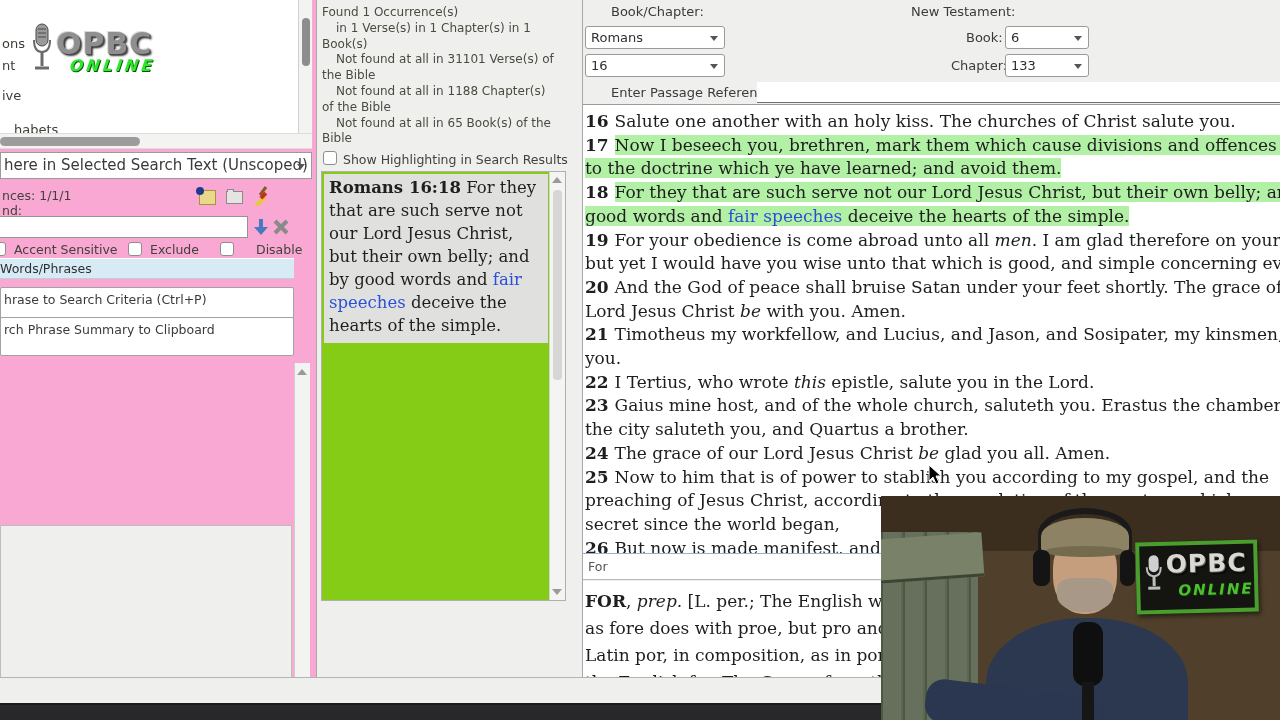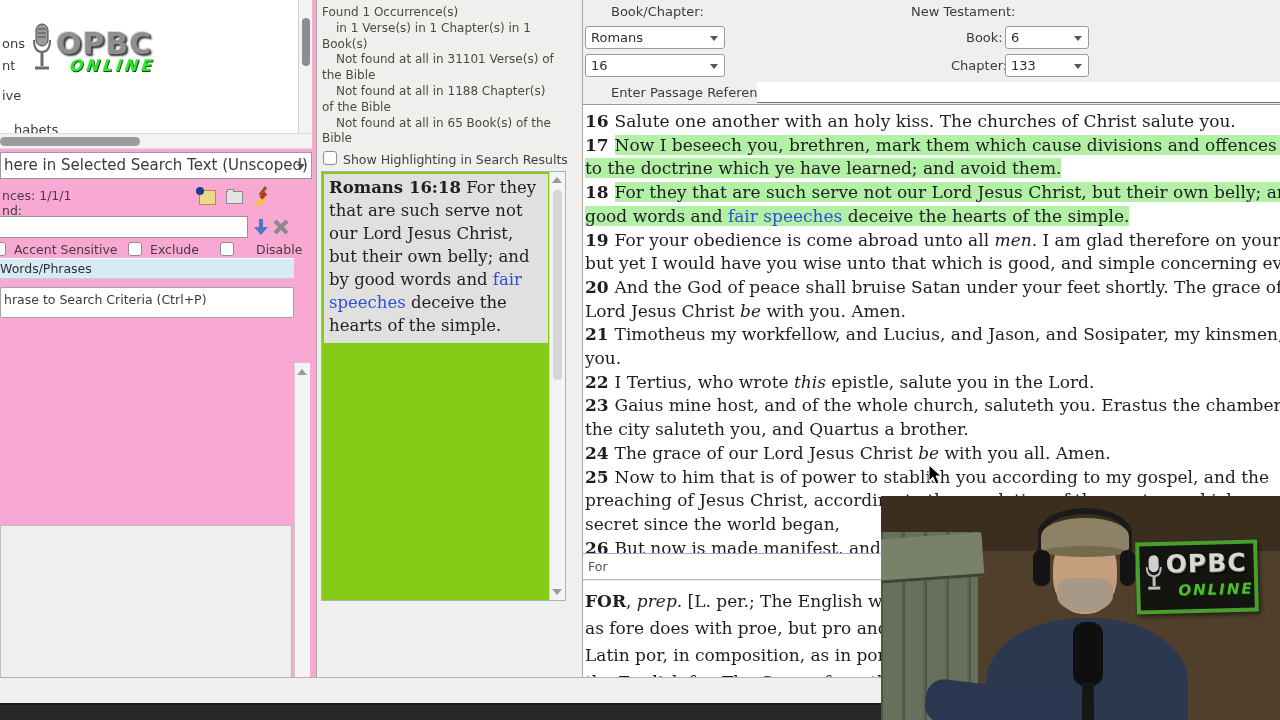--- a/index.html
+++ b/index.html
@@ -28,21 +28,21 @@
   .scope { left:0; top:152px; width:312px; height:27px; background:#fff; border:1px solid #9a9a9a; font-size:15px; color:#3a3a3a;
     line-height:25px; padding-left:3px; }
   .combo-arrow { position:absolute; right:6px; top:50%; margin-top:-2px; width:0; height:0;
     border-left:4px solid transparent; border-right:4px solid transparent; border-top:5px solid #555; }
   .spanel { left:0; top:180px; width:317px; height:497px; }
   .small-ui { font-size:12.5px; color:#42423a; }
   .find-input { left:-2px; top:216px; width:250px; height:22px; background:#fff; border:1px solid #949494; }
   .cb { width:14px; height:14px; background:#fff; border:1px solid #8e8e8e; border-radius:3px; position:absolute; }
   .sel-row { left:0; top:258px; width:294px; height:21px; background:#d7ebf6; border-top:1px solid #fff; border-bottom:1px solid #c2cdd4;
     font-size:12.5px; color:#2f2f2f; line-height:19px; }
-  .lbtn { left:0; width:294px; height:31px; background:#fff; border:1px solid #a2a2a2; border-radius:2px;
+  .lbtn { left:0; width:294px; height:39px; background:#fff; border:1px solid #a2a2a2; border-radius:2px;
     font-size:12.5px; color:#3a3a3a; line-height:23px; padding-left:3px; overflow:hidden; white-space:nowrap; }
   .empty-box { left:0; top:345px; width:292px; height:332px; background:#eff0ee; border:1px solid #bdbdbd; }
   .vsb-panel { left:294px; top:183px; width:16px; height:494px; background:#f3f3f2; border-left:1px solid #cfcfcf; }
   .tri-up { width:0; height:0; border-left:5px solid transparent; border-right:5px solid transparent; border-bottom:6px solid #9a9a9a; position:absolute; }
   .tri-down { width:0; height:0; border-left:5px solid transparent; border-right:5px solid transparent; border-top:6px solid #9a9a9a; position:absolute; }
 
   
   .col-mid { left:317px; top:0; width:266px; height:677px; background:#eff0ee; border-right:1px solid #a8a8a8; }
   .summary { position:absolute; left:5px; top:5px; width:258px; font-size:12px; line-height:15.8px; color:#4b4a40; overflow:hidden; }
   .sline { white-space:nowrap; }
@@ -174,20 +174,21 @@
     <span class="cb" style="left:-8px;top:62px;"></span>
     <div class="abs small-ui" style="left:14px;top:62px;">Accent Sensitive</div>
     <span class="cb" style="left:128px;top:62px;"></span>
     <div class="abs small-ui" style="left:150px;top:62px;">Exclude</div>
     <span class="cb" style="left:220px;top:62px;"></span>
     <div class="abs small-ui" style="left:256px;top:62px;">Disable</div>
 
     <div class="abs sel-row nowrapclip" style="top:78px;">Words/Phrases</div>
 
     <div class="abs lbtn" style="top:107px;">hrase to Search Criteria (Ctrl+P)</div>
+    <div class="abs lbtn" style="top:137px;">rch Phrase Summary to Clipboard</div>
 
     <div class="abs empty-box">
       
     </div>
 
     <div class="abs vsb-panel">
       <span class="tri-up" style="left:2px;top:6px;"></span>
 
     </div>
   </div>
@@ -254,21 +255,21 @@
       <div class="tline"><span class="hl">good words and </span><span class="hl link">fair speeches</span><span class="hl"> deceive the hearts of the simple.</span></div>
       <div class="tline"><span class="b">19 </span><span>For your obedience is come abroad unto all </span><span class="i">men</span><span>. I am glad therefore on your behalf:</span></div>
       <div class="tline"><span>but yet I would have you wise unto that which is good, and simple concerning evil.</span></div>
       <div class="tline"><span class="b">20 </span><span>And the God of peace shall bruise Satan under your feet shortly. The grace of our</span></div>
       <div class="tline"><span>Lord Jesus Christ </span><span class="i">be</span><span> with you. Amen.</span></div>
       <div class="tline"><span class="b">21 </span><span>Timotheus my workfellow, and Lucius, and Jason, and Sosipater, my kinsmen, salute</span></div>
       <div class="tline"><span>you.</span></div>
       <div class="tline"><span class="b">22 </span><span>I Tertius, who wrote </span><span class="i">this</span><span> epistle, salute you in the Lord.</span></div>
       <div class="tline"><span class="b">23 </span><span>Gaius mine host, and of the whole church, saluteth you. Erastus the chamberlain of</span></div>
       <div class="tline"><span>the city saluteth you, and Quartus a brother.</span></div>
-      <div class="tline"><span class="b">24 </span><span>The grace of our Lord Jesus Christ </span><span class="i">be</span><span> with you all. Amen.</span></div>
+      <div class="tline"><span class="b">24 </span><span>The grace of our Lord Jesus Christ </span><span class="i">be</span><span> glad you all. Amen.</span></div>
       <div class="tline"><span class="b">25 </span><span>Now to him that is of power to stablish you according to my gospel, and the</span></div>
       <div class="tline"><span>preaching of Jesus Christ, according to the revelation of the mystery, which was kept</span></div>
       <div class="tline"><span>secret since the world began,</span></div>
       <div class="tline"><span class="b">26 </span><span>But now is made manifest, and by the scriptures of the prophets, according to</span></div>
     </div>
 
   <div class="lookup">
     <div class="lookup-text">For</div>
   </div>
 

